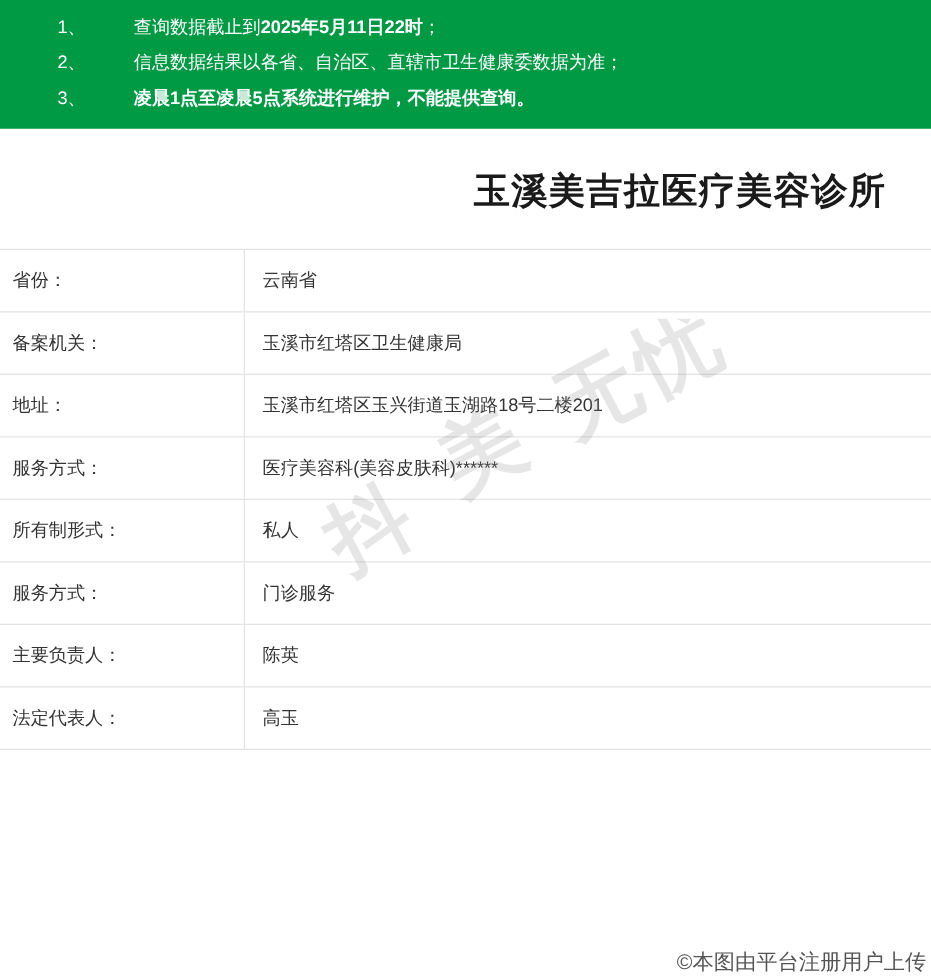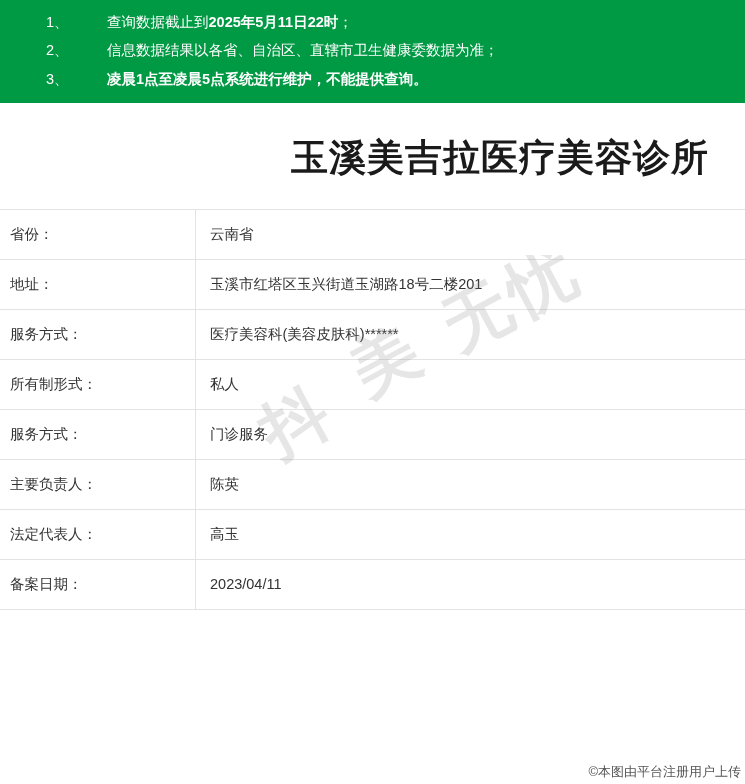--- a/index.html
+++ b/index.html
@@ -41,21 +41,21 @@
   .notice-text b {
     font-weight: bold;
   }
 
   
   .title-wrap {
     padding: 30px 36px 26px 0;
     text-align: right;
   }
   .title {
-    font-size: 37px;
+    font-size: 29px;
     font-weight: bold;
     color: #1a1a1a;
     letter-spacing: 1px;
     margin-top: 28px;
   }
 
   
   .info-table {
     width: 745px;
     border-collapse: collapse;
@@ -110,21 +110,21 @@
   }
   .wm-1 { left: 262px; top: 122px; }
   .wm-2 { left: 352px; top: 60px; }
   .wm-3 { left: 440px; top: -2px; }
 
   
   .credit {
     position: absolute;
     right: 2px;
     bottom: 2px;
-    font-size: 13px;
+    font-size: 17px;
     color: #555;
     background: rgba(255,255,255,0.6);
     padding: 1px 2px;
   }
 </style>
 </head>
 <body>
 
 <div class="notice">
     <div class="notice-item">
@@ -151,20 +151,24 @@
   <span class="wm-3">无忧</span>
 </div>
 
 <table class="info-table">
   <tbody id="table-body">
       <tr>
         <td class="cell-label">省份：</td>
         <td class="cell-value">云南省</td>
       </tr>
       <tr>
+        <td class="cell-label">备案机关：</td>
+        <td class="cell-value">玉溪市红塔区卫生健康局</td>
+      </tr>
+      <tr>
         <td class="cell-label">地址：</td>
         <td class="cell-value">玉溪市红塔区玉兴街道玉湖路18号二楼201</td>
       </tr>
       <tr>
         <td class="cell-label">服务方式：</td>
         <td class="cell-value">医疗美容科(美容皮肤科)******</td>
       </tr>
       <tr>
         <td class="cell-label">所有制形式：</td>
         <td class="cell-value">私人</td>
@@ -174,20 +178,16 @@
         <td class="cell-value">门诊服务</td>
       </tr>
       <tr>
         <td class="cell-label">主要负责人：</td>
         <td class="cell-value">陈英</td>
       </tr>
       <tr>
         <td class="cell-label">法定代表人：</td>
         <td class="cell-value">高玉</td>
       </tr>
-      <tr>
-        <td class="cell-label">备案日期：</td>
-        <td class="cell-value">2023/04/11</td>
-      </tr>
     </tbody>
 </table>
 
 <div class="credit">©本图由平台注册用户上传</div>
 
 </body></html>

